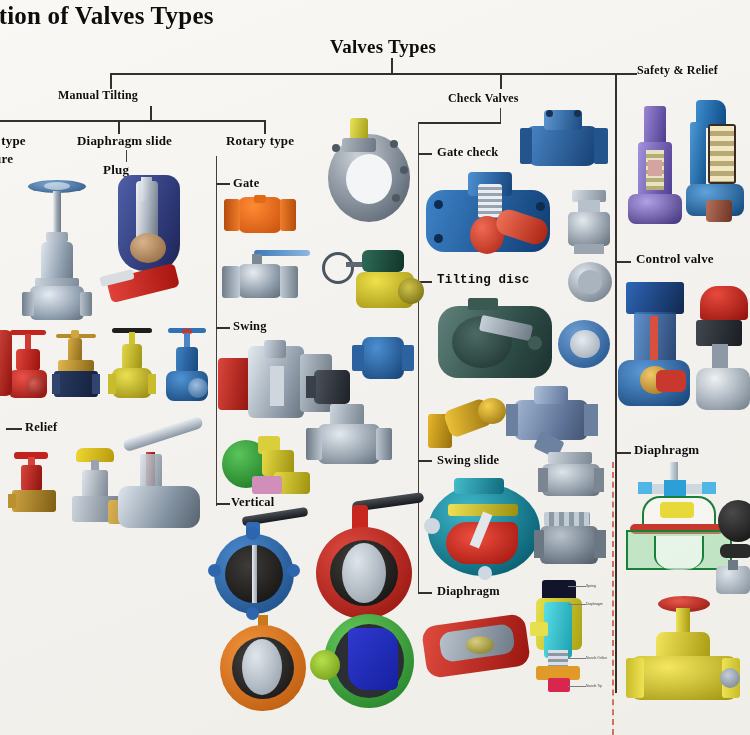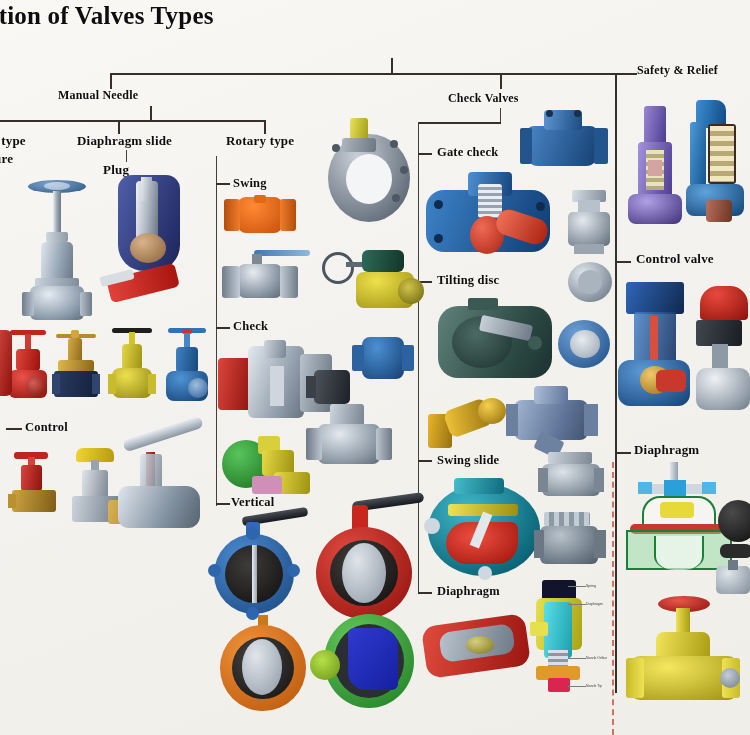--- a/index.html
+++ b/index.html
@@ -38,30 +38,31 @@
   .el{position:absolute;border-radius:50%;}
   .rc{position:absolute;}
 </style>
 </head>
 <body>
 
 <div id="stage">
 
   <div class="lbl t-title" style="left:-14px;top:2px;">ation of Valves Types</div>
 
+  <div class="lbl t-root" style="left:330px;top:36px;">Valves Types</div>
 
   <div class="ln lnv" style="left:391px;top:58px;height:15px;"></div>
 
   <div class="ln lnh" style="left:110px;top:73px;width:525px;"></div>
 
   <div class="ln lnv" style="left:110px;top:73px;height:16px;"></div>
   <div class="ln lnv" style="left:500px;top:73px;height:16px;"></div>
   <div class="ln lnv" style="left:615px;top:73px;height:620px;"></div>
 
-  <div class="lbl t-l1" style="left:58px;top:88px;">Manual Needle</div>
+  <div class="lbl t-l1" style="left:58px;top:88px;">Manual Tilting</div>
   <div class="lbl t-l1" style="left:448px;top:91px;">Check Valves</div>
   <div class="lbl t-l1" style="left:637px;top:63px;">Safety &amp; Relief</div>
   <div class="ln lnh" style="left:615px;top:73px;width:22px;"></div>
 
   <div class="ln lnv" style="left:150px;top:106px;height:14px;"></div>
   <div class="ln lnh" style="left:-6px;top:120px;width:270px;"></div>
 
   <div class="ln lnv" style="left:118px;top:120px;height:14px;"></div>
   <div class="ln lnv" style="left:264px;top:120px;height:14px;"></div>
 
@@ -69,38 +70,38 @@
   <div class="lbl t-l2" style="left:-6px;top:151px;">ure</div>
 
   <div class="lbl t-l2" style="left:77px;top:133px;">Diaphragm slide</div>
   <div class="ln lnv lnv-thin" style="left:126px;top:150px;height:12px;"></div>
   <div class="lbl t-l2" style="left:103px;top:162px;">Plug</div>
 
   <div class="lbl t-l2" style="left:226px;top:133px;">Rotary type</div>
 
   <div class="ln lnv lnv-thin" style="left:216px;top:156px;height:350px;"></div>
   <div class="ln lnh" style="left:216px;top:183px;width:14px;"></div>
-  <div class="lbl t-l3" style="left:233px;top:176px;">Swing</div>
+  <div class="lbl t-l3" style="left:233px;top:176px;">Gate</div>
   <div class="ln lnh" style="left:216px;top:327px;width:14px;"></div>
-  <div class="lbl t-l3" style="left:233px;top:319px;">Check</div>
+  <div class="lbl t-l3" style="left:233px;top:319px;">Swing</div>
   <div class="ln lnh" style="left:216px;top:503px;width:14px;"></div>
   <div class="lbl t-l3" style="left:231px;top:495px;">Vertical</div>
 
   <div class="ln lnh" style="left:6px;top:428px;width:16px;"></div>
-  <div class="lbl t-l3" style="left:25px;top:420px;">Control</div>
+  <div class="lbl t-l3" style="left:25px;top:420px;">Relief</div>
 
   <div class="ln lnv lnv-thin" style="left:500px;top:108px;height:14px;"></div>
   <div class="ln lnh" style="left:418px;top:122px;width:83px;"></div>
   <div class="ln lnv lnv-thin" style="left:418px;top:122px;height:470px;"></div>
 
   <div class="ln lnh" style="left:418px;top:153px;width:14px;"></div>
   <div class="lbl t-l3" style="left:437px;top:145px;">Gate check</div>
 
   <div class="ln lnh" style="left:418px;top:281px;width:14px;"></div>
-  <div class="lbl t-l3" style="left:437px;top:273px;">Tilting disc</div>
+  <div class="lbl t-l3" style="left:437px;top:273px;font-family:Liberation Mono, monospace;">Tilting disc</div>
 
   <div class="ln lnh" style="left:418px;top:460px;width:14px;"></div>
   <div class="lbl t-l3" style="left:437px;top:453px;">Swing slide</div>
 
   <div class="ln lnh" style="left:418px;top:592px;width:14px;"></div>
   <div class="lbl t-l3" style="left:437px;top:584px;">Diaphragm</div>
 
   <div class="ln lnh" style="left:615px;top:261px;width:16px;"></div>
   <div class="lbl t-l2" style="left:636px;top:251px;">Control valve</div>
 

